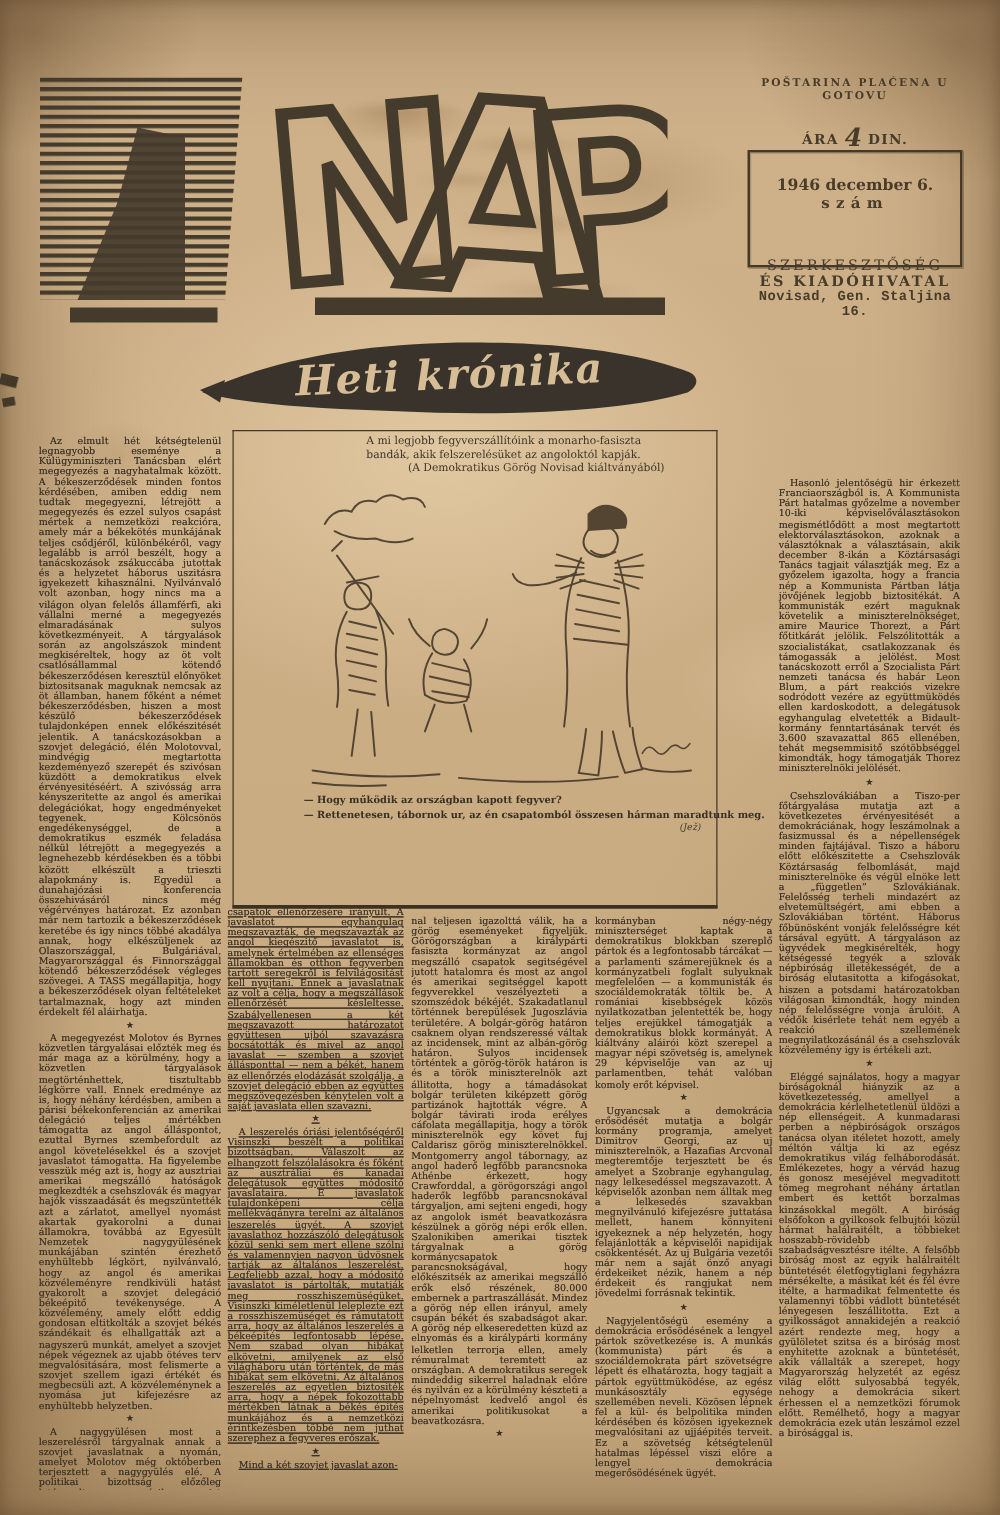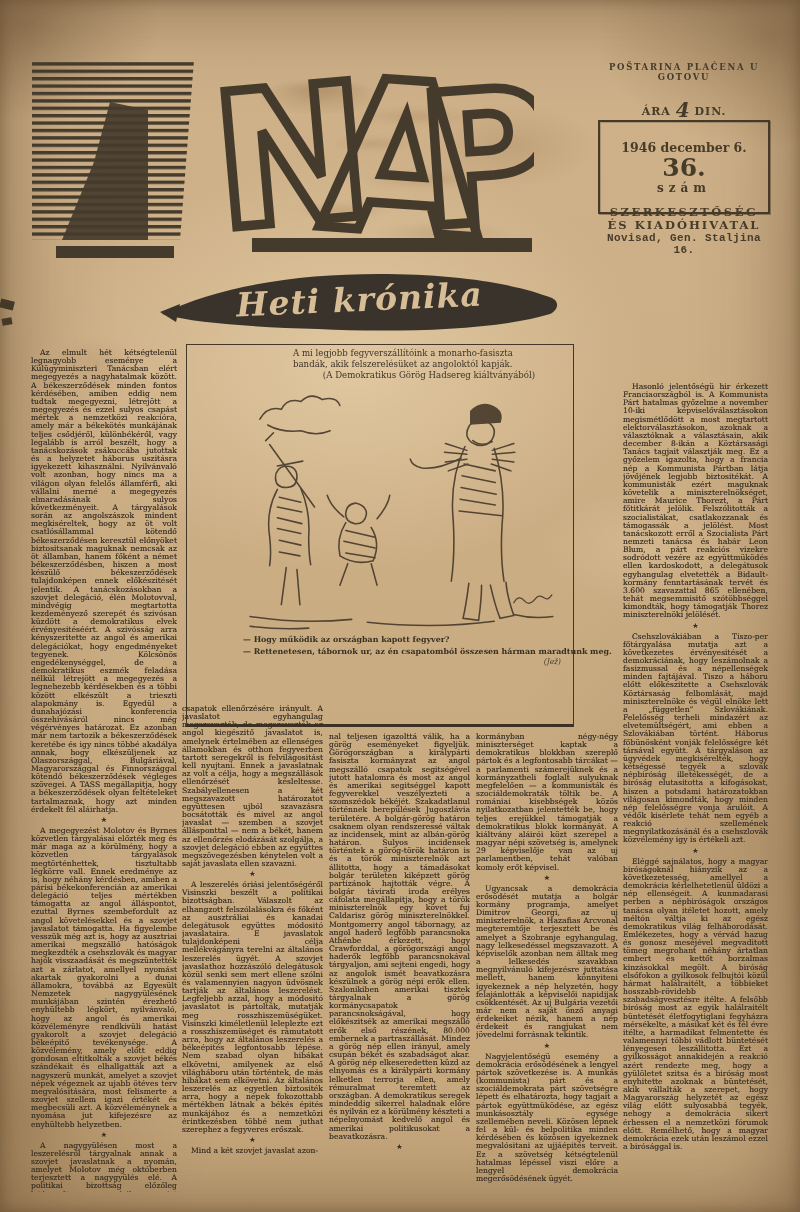--- a/index.html
+++ b/index.html
@@ -40,42 +40,42 @@
   .postage{top:62px;font-size:8.5px;font-weight:bold;letter-spacing:1.7px;}
   .appears{top:78px;font-size:12.5px;font-weight:bold;letter-spacing:1.2px;}
   .price{top:98px;font-size:11px;font-weight:bold;letter-spacing:1px;}
   .price .big4{font-size:20px;font-style:italic;vertical-align:-2px;letter-spacing:0;}
   .datebox{top:120px;left:2px !important;right:2px !important;height:72px;
     border:2px solid #453a2a;box-shadow:1px 1px 0 rgba(40,25,8,.35), inset 1px 1px 0 rgba(40,25,8,.2);
     padding-top:18px;}
   .db-date{font-size:12.5px;font-weight:bold;}
   .db-no{font-size:25px;line-height:26px;font-weight:bold;}
   .db-word{font-size:12px;font-weight:bold;letter-spacing:5px;}
-  .office1{top:205px;font-size:11.5px;font-weight:bold;letter-spacing:2.5px;}
+  .office1{top:205px;font-size:11.5px;font-weight:normal;letter-spacing:2.5px;}
   .office2{top:218px;font-size:11.5px;font-weight:bold;letter-spacing:2px;}
   .address{top:232px;font-size:11px;font-weight:bold;letter-spacing:.4px;font-family:Liberation Mono, monospace;}
 
   .banner{position:absolute;left:158px;top:266px;width:405px;height:74px;}
 
   .fbox{position:absolute;left:186px;top:344px;width:388px;height:383px;
     border:1.5px solid #423728;border-bottom:3px solid #3c3224;box-sizing:border-box;}
   .ftitle{margin-top:7px;text-align:center;font-size:25px;font-weight:bold;font-style:italic;
     letter-spacing:.5px;color:#3a3126;}
   .fintro{margin:3px 8px 0 auto;width:272px;font-size:8.6px;line-height:11px;color:#3d342a;}
   .fintro .l2{padding-left:0;}
   .fintro .l3{text-align:center;}
   .cartoon{display:block;margin-top:1px;width:384px;height:252px;}
   .fcap{margin:0 8px 0 56px;font-size:7.9px;font-weight:bold;line-height:12px;white-space:nowrap;color:#383025;}
   .fcred{margin:-1px 12px 0 0;text-align:right;font-size:7.5px;font-style:italic;color:#473d30;}
 
   .ncol{position:absolute;overflow:hidden;text-align:justify;
     font-size:7.6px;line-height:8.15px;letter-spacing:.05px;color:#3a3126;
     text-shadow:0 0 .4px rgba(58,49,38,.65);}
   .c1{left:31px;top:349px;width:146px;height:843px;}
-  .c2{left:182px;top:705px;width:141px;height:459px;}
+  .c2{left:182px;top:726px;width:141px;height:459px;text-decoration:underline;}
   .c3{left:329px;top:733px;width:141px;height:459px;}
   .c4{left:476px;top:733px;width:142px;height:459px;}
   .c5{left:623px;top:359px;width:145px;height:843px;margin-top:24px;}
   .bp{margin:0;text-indent:9px;}
   .bp.ni{text-indent:0;}
   .star{text-align:center;font-size:7px;line-height:11px;margin:1px 0;text-indent:0;}
 </style>
 </head>
 <body>
 
@@ -107,39 +107,38 @@
 
   <div class="hr">
     <div class="postage">POŠTARINA PLAĆENA U GOTOVU</div>
     <div class="price">
       <span>ÁRA</span>
       <span class="big4">4</span>
       <span>DIN.</span>
     </div>
     <div class="datebox">
       <div class="db-date">1946 december 6.</div>
-      <div class="db-no">36.</div>
       <div class="db-word">szám</div>
     </div>
     <div class="office1">SZERKESZTŐSÉG</div>
     <div class="office2">ÉS KIADÓHIVATAL</div>
     <div class="address">Novisad, Gen. Staljina 16.</div>
   </div>
 
   <svg class="banner" viewBox="0 0 405 74">
     <path d="M4,48 C60,20 140,8 220,8 C300,8 358,18 394,32 C402,36 400,44 392,48 C340,64 240,67 160,63 C100,61 40,58 4,48 Z" fill="#3a332b"></path>
     <polygon points="2,46 22,38 18,56" fill="#3a332b"></polygon>
     <text x="202" y="45" text-anchor="middle" font-family="DejaVu Serif, serif" font-style="italic" font-weight="bold" font-size="33" letter-spacing="1" fill="#d6bd95" transform="rotate(-2.5 202 45)">Heti krónika</text>
   </svg>
 
   <div class="fbox">
     <div class="fintro">
       <div>A mi legjobb fegyverszállítóink a monarho-fasiszta</div>
       <div class="l2">bandák, akik felszerelésüket az angoloktól kapják.</div>
-      <div class="l3">(A Demokratikus Görög Hadsereg kiáltványából)</div>
+      <div class="l3">(A Demokratikus Görög Novisad kiáltványából)</div>
     </div>
     <svg class="cartoon" viewBox="0 0 384 258">
       <g stroke="#46392a" fill="none" stroke-width="1.6" stroke-linecap="round" opacity="0.9">
         <path d="M70,38 q8,-14 22,-10 q6,-12 20,-8 q10,-10 22,-2 q14,-4 18,6"></path>
         <path d="M78,44 q14,8 34,6 q16,6 30,0"></path>
         <path d="M96,86 q-10,2 -10,12 q0,10 11,10 q11,0 11,-11 q0,-11 -12,-11"></path>
         <path d="M88,86 l26,-5"></path>
         <path d="M88,110 q-12,22 -8,48 q2,18 0,30"></path>
         <path d="M112,109 q10,24 8,50 q0,16 2,28"></path>
         <path d="M90,118 l22,5 M88,128 l25,5 M88,139 l25,6 M88,150 l24,5 M90,162 l22,5 M90,174 l21,4"></path>

